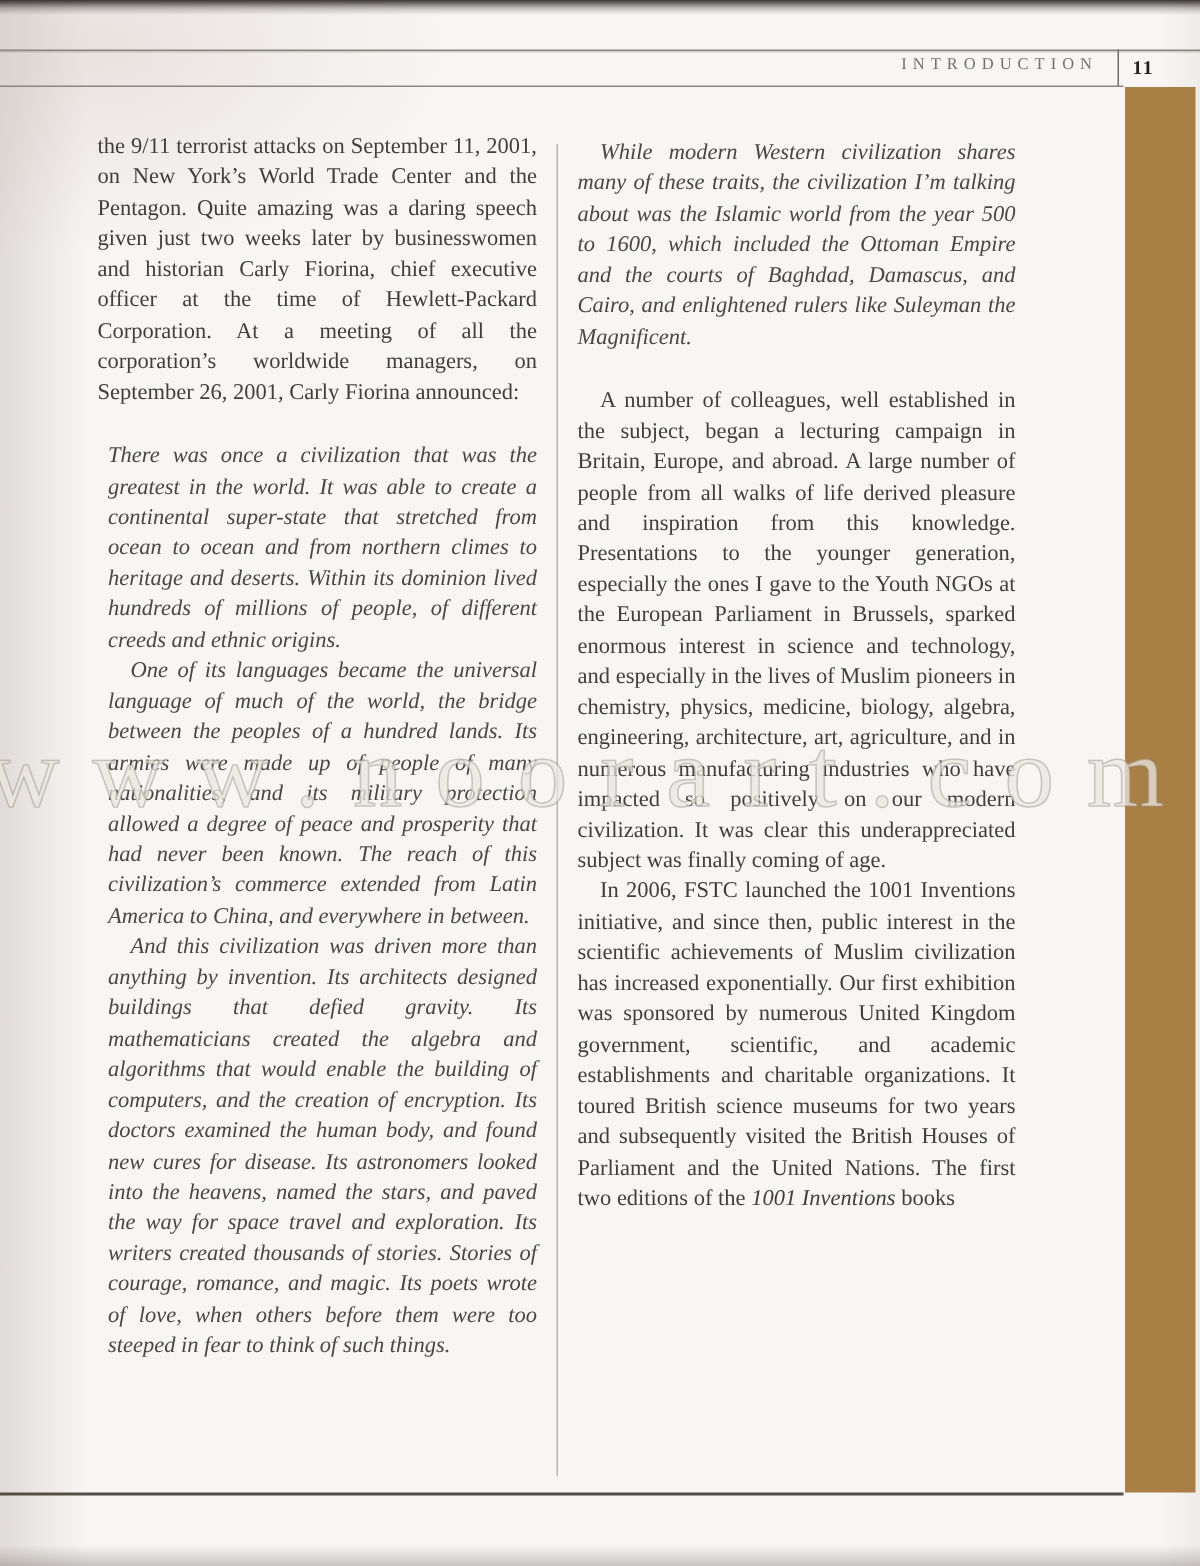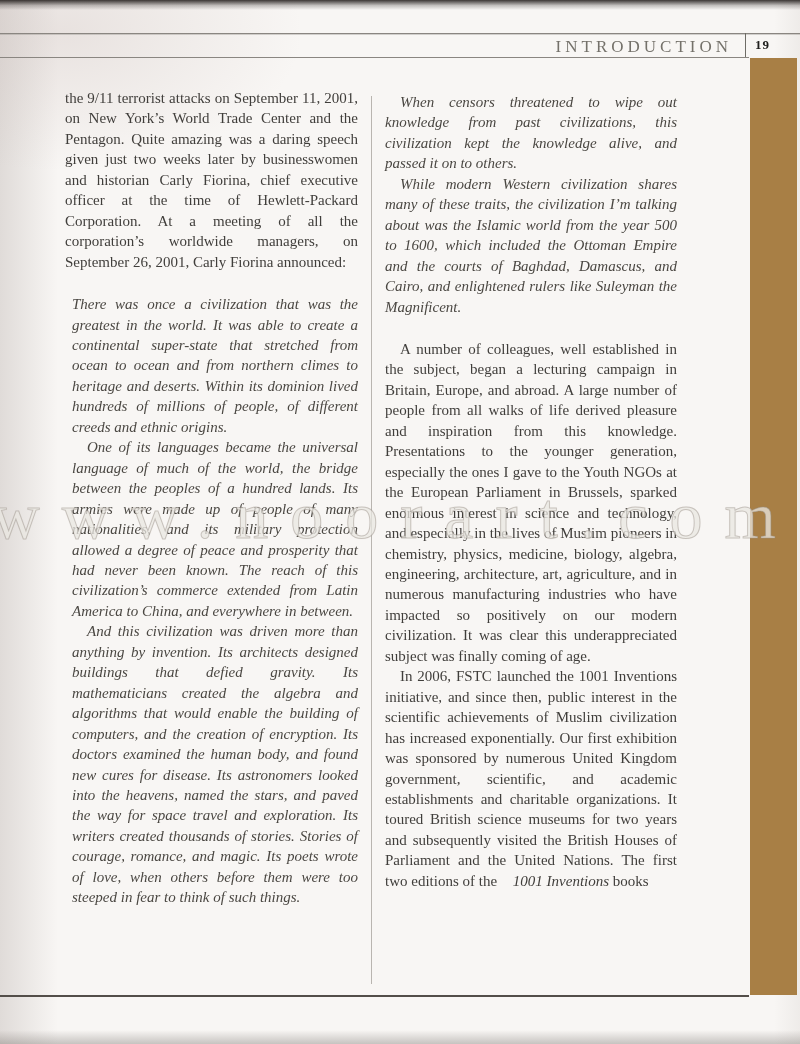--- a/index.html
+++ b/index.html
@@ -16,74 +16,73 @@
   .edge-top {
     position:absolute; top:0; left:0; right:0; height:10px;
     background:linear-gradient(to bottom, rgba(34,29,27,0.88), rgba(34,29,27,0.25) 55%, rgba(34,29,27,0) 100%);
     z-index:6;
   }
   .rule { position:absolute; background:#8a8681; height:1px; z-index:2; }
   .rule-top { top:33px; left:0; width:800px; box-shadow:0 1px 0 rgba(138,134,129,0.35); }
   .rule-bottom { top:57px; left:0; width:749px; }
   .header-vdiv { position:absolute; left:745px; top:33px; width:1px; height:25px; background:#6e6c66; z-index:2; }
   .section-label {
-    position:absolute; top:37px; right:68px; font-size:17px; letter-spacing:4px;
+    position:absolute; top:37px; right:68px; font-size:11px; letter-spacing:4px;
     color:#74716a; z-index:2;
   }
   .page-number {
     position:absolute; top:37px; left:755px; font-size:13px; font-weight:bold;
     color:#20201e; letter-spacing:1px; z-index:2;
   }
   .accent-bar { position:absolute; left:750px; top:58px; width:47px; height:937px; background:#a87f45; z-index:1; }
   .footer-rule { position:absolute; top:995px; left:0; width:749px; height:2px; background:#534e49; z-index:2; }
   .col-divider { position:absolute; left:371px; top:96px; width:1px; height:888px; background:#b9b5b0; z-index:1; }
 
   .col { position:absolute; top:88px; z-index:2; }
   .col-left  { left:65px;  width:293px; }
   .col-right { left:385px; width:292px; top:92px; }
 
   .col p { margin:0; text-align:justify; font-size:15px; line-height:20.45px; color:#403e3b; }
   .col p.indent { text-indent:15px; }
   .col p.gap { margin-top:22px; }
   .col p.quote { font-style:italic; color:#4a4742; }
   .col-left p.quote { padding-left:7px; }
-  .em { font-style:italic;margin-left:12px; }
+  .em { font-style:italic; }
 
   .watermark {
     position:absolute; left:-8px; top:480px; width:812px; z-index:5;
     font-size:66px; line-height:72px; letter-spacing:22px; white-space:nowrap;
     color:rgba(252,250,246,0.62);
     -webkit-text-stroke:1px rgba(152,144,136,0.45);
     text-shadow:0 0 1px rgba(150,143,136,0.35);
     pointer-events:none;
   }
 </style>
 </head>
 <body>
 
 <div class="scan">
   <div class="edge-top"></div>
 
   <div class="rule rule-top"></div>
   <span class="section-label">INTRODUCTION</span>
   <div class="header-vdiv"></div>
-  <span class="page-number">19</span>
+  <span class="page-number">11</span>
   <div class="rule rule-bottom"></div>
 
   <div class="accent-bar" style="background: rgb(168, 127, 69);"></div>
   <div class="col-divider"></div>
 
   <div class="col col-left">
       <p class=""><span>the 9/11 terrorist attacks on September 11, 2001, on New York’s World Trade Center and the Pentagon. Quite amazing was a daring speech given just two weeks later by businesswomen and historian Carly Fiorina, chief executive officer at the time of Hewlett-Packard Corporation. At a meeting of all the corporation’s worldwide managers, on September 26, 2001, Carly Fiorina announced:</span></p>
       <p class="quote gap"><span>There was once a civilization that was the greatest in the world. It was able to create a continental super-state that stretched from ocean to ocean and from northern climes to heritage and deserts. Within its dominion lived hundreds of millions of people, of different creeds and ethnic origins.</span></p>
       <p class="quote indent "><span>One of its languages became the universal language of much of the world, the bridge between the peoples of a hundred lands. Its armies were made up of people of many nationalities, and its military protection allowed a degree of peace and prosperity that had never been known. The reach of this civilization’s commerce extended from Latin America to China, and everywhere in between.</span></p>
       <p class="quote indent "><span>And this civilization was driven more than anything by invention. Its architects designed buildings that defied gravity. Its mathematicians created the algebra and algorithms that would enable the building of computers, and the creation of encryption. Its doctors examined the human body, and found new cures for disease. Its astronomers looked into the heavens, named the stars, and paved the way for space travel and exploration. Its writers created thousands of stories. Stories of courage, romance, and magic. Its poets wrote of love, when others before them were too steeped in fear to think of such things.</span></p>
     </div>
   <div class="col col-right">
-      <p class="quote indent "><span>When censors threatened to wipe out knowledge from past civilizations, this civilization kept the knowledge alive, and passed it on to others.</span></p>
       <p class="quote indent "><span>While modern Western civilization shares many of these traits, the civilization I’m talking about was the Islamic world from the year 500 to 1600, which included the Ottoman Empire and the courts of Baghdad, Damascus, and Cairo, and enlightened rulers like Suleyman the Magnificent.</span></p>
       <p class="indent gap"><span>A number of colleagues, well established in the subject, began a lecturing campaign in Britain, Europe, and abroad. A large number of people from all walks of life derived pleasure and inspiration from this knowledge. Presentations to the younger generation, especially the ones I gave to the Youth NGOs at the European Parliament in Brussels, sparked enormous interest in science and technology, and especially in the lives of Muslim pioneers in chemistry, physics, medicine, biology, algebra, engineering, architecture, art, agriculture, and in numerous manufacturing industries who have impacted so positively on our modern civilization. It was clear this underappreciated subject was finally coming of age.</span></p>
       <p class="indent "><span>In 2006, FSTC launched the 1001 Inventions initiative, and since then, public interest in the scientific achievements of Muslim civilization has increased exponentially. Our first exhibition was sponsored by numerous United Kingdom government, scientific, and academic establishments and charitable organizations. It toured British science museums for two years and subsequently visited the British Houses of Parliament and the United Nations. The first two editions of the </span><span class="em">1001 Inventions</span><span> books</span></p>
     </div>
 
   <div class="watermark">www.noorart.com</div>
 
   <div class="footer-rule"></div>
 </div>
 

